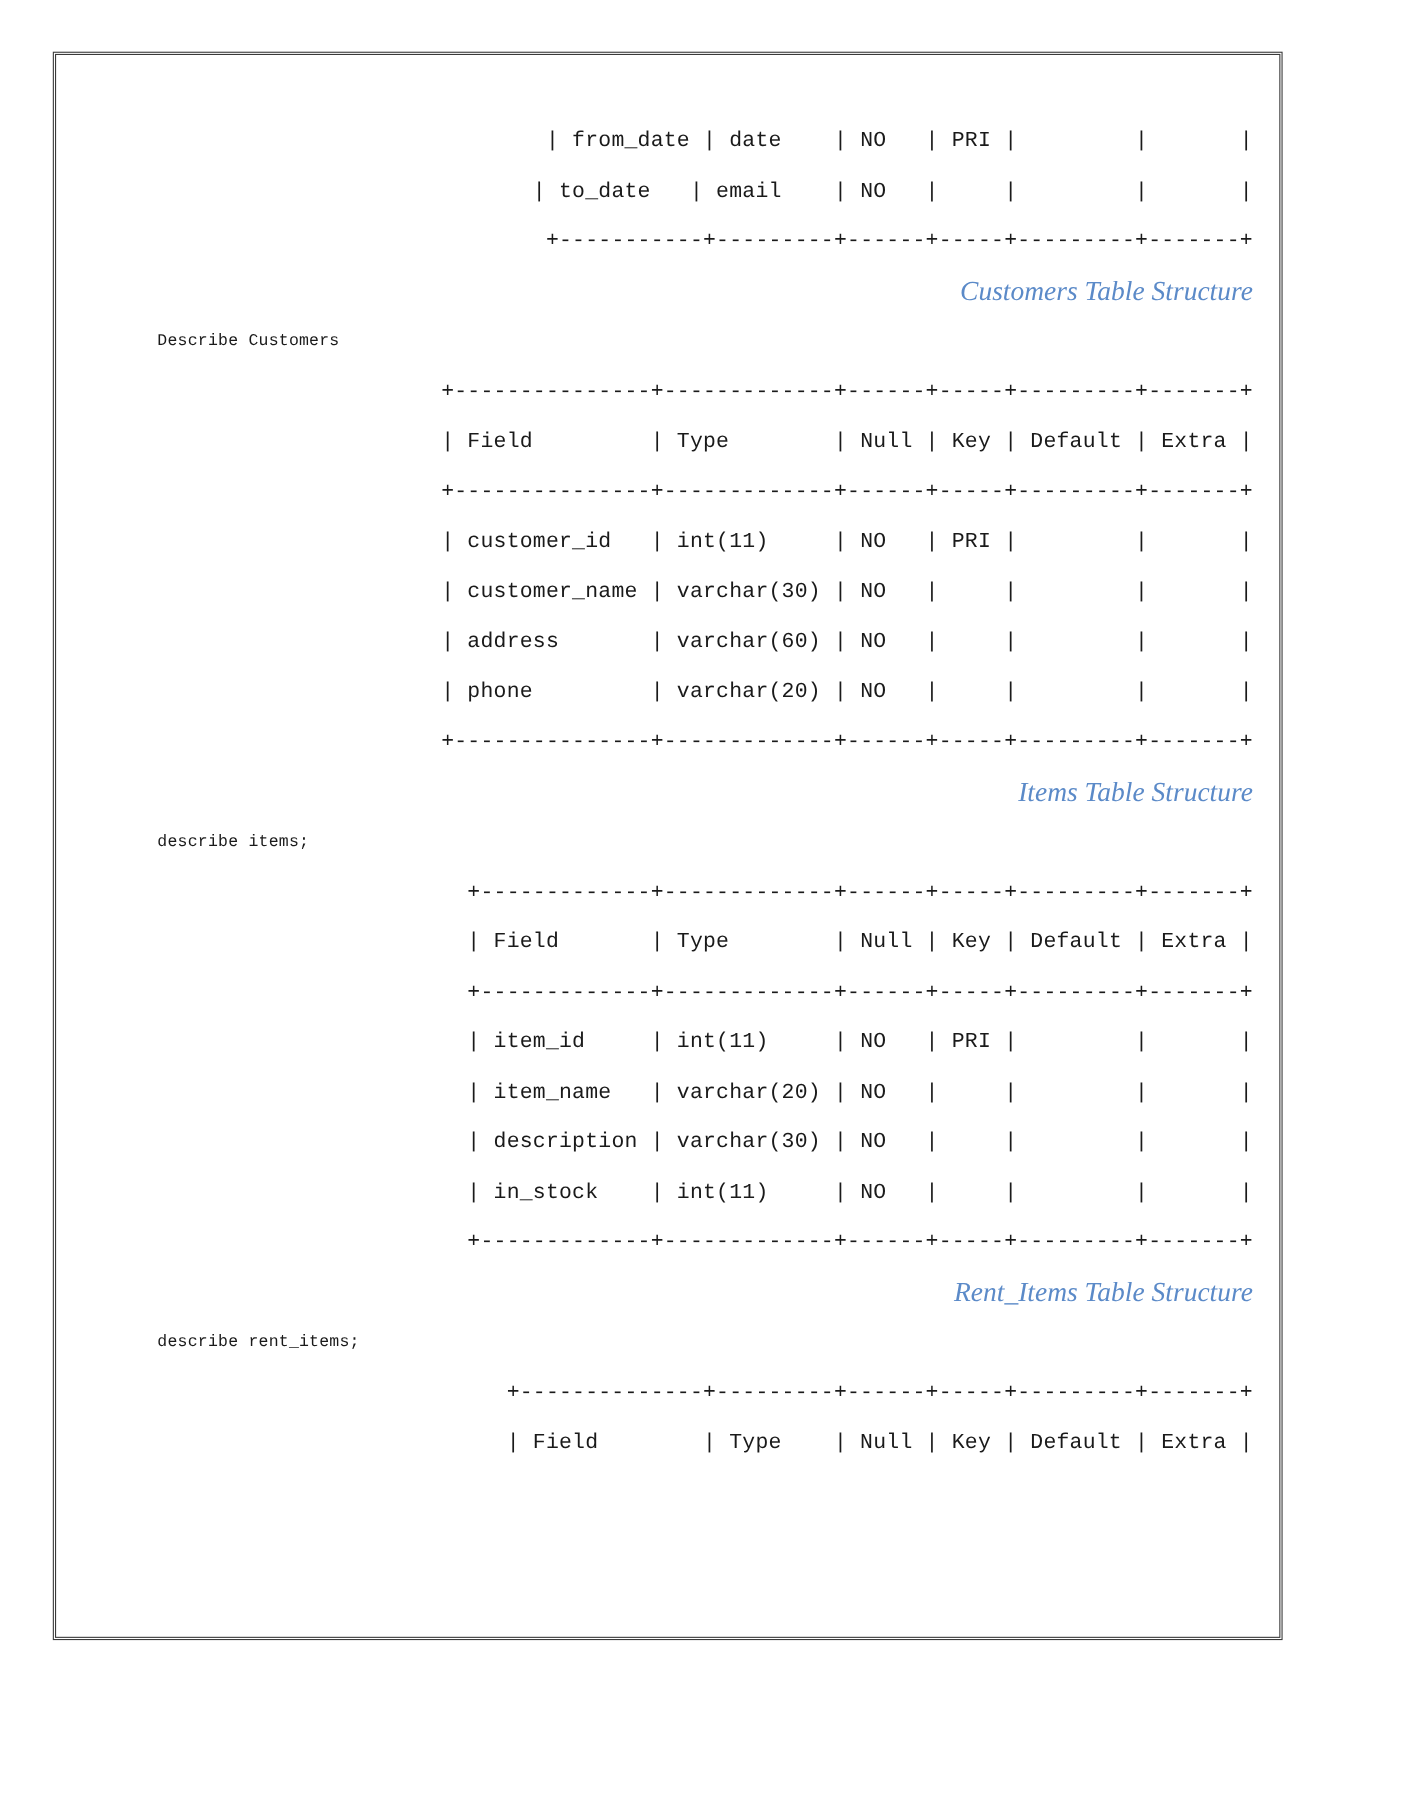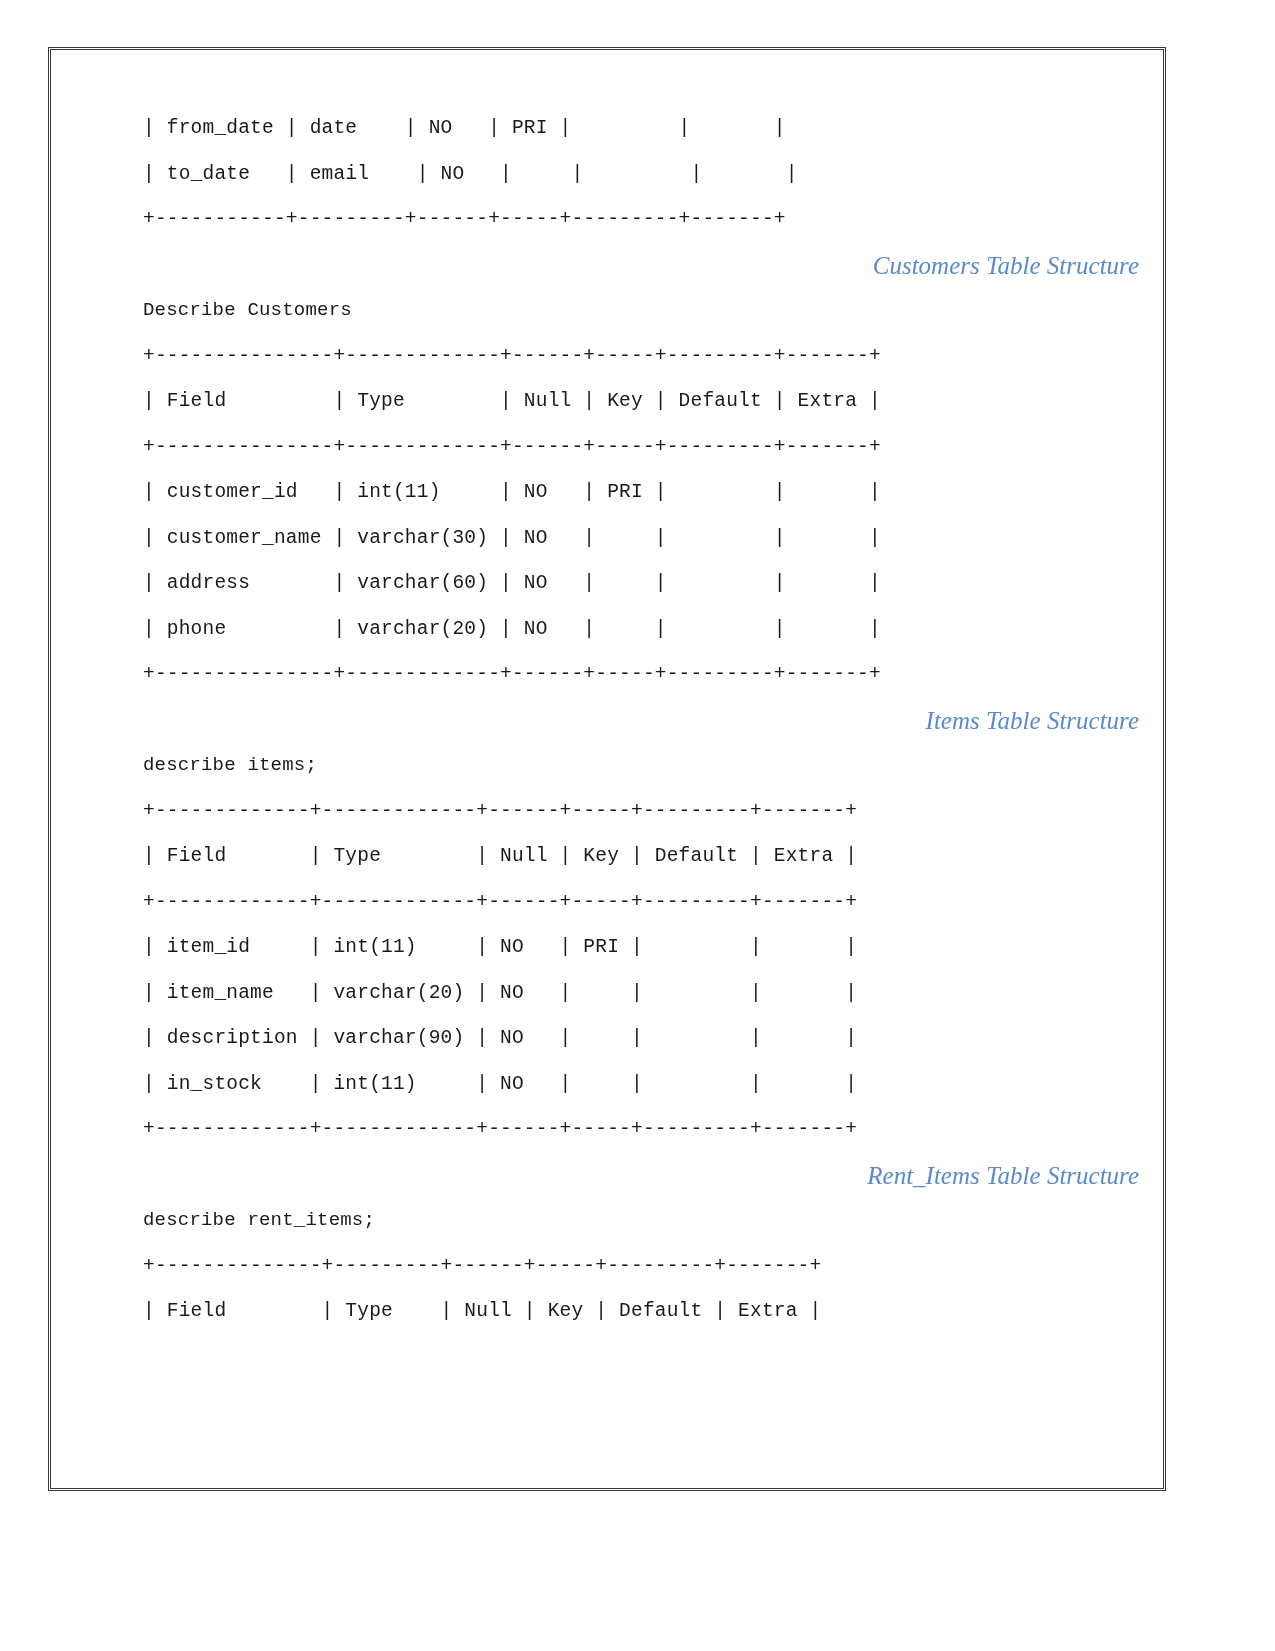--- a/index.html
+++ b/index.html
@@ -40,39 +40,40 @@
     line-height: 45.5px;
     color: #1a1a1a;
     white-space: pre;
     letter-spacing: 0.2px;
     margin: 0;
   }
 
   .console-block {
     margin: 0;
     padding: 0;
+    text-align: right;
   }
 
   
   .section-heading {
     font-family: "Liberation Serif", "DejaVu Serif", serif;
     font-style: italic;
     font-size: 25px;
     line-height: 45.5px;
     color: #5b8ac8;
     white-space: pre;
     margin: 0;
     font-weight: normal;
     text-align: right;
   }
 
   
   .command-line {
     font-family: "Liberation Mono", "DejaVu Sans Mono", monospace;
-    font-size: 19px;
+    font-size: 15px;
     line-height: 45.5px;
     color: #1a1a1a;
     white-space: pre;
     letter-spacing: 0.2px;
     margin: 0;
   }
 </style>
 </head>
 <body>
 
@@ -96,21 +97,21 @@
         <div class="console-line">+---------------+-------------+------+-----+---------+-------+</div>
       </div>
       <div class="section-heading">Items Table Structure</div>
       <div class="command-line">describe items;</div>
       <div class="console-block">
         <div class="console-line">+-------------+-------------+------+-----+---------+-------+</div>
         <div class="console-line">| Field       | Type        | Null | Key | Default | Extra |</div>
         <div class="console-line">+-------------+-------------+------+-----+---------+-------+</div>
         <div class="console-line">| item_id     | int(11)     | NO   | PRI |         |       |</div>
         <div class="console-line">| item_name   | varchar(20) | NO   |     |         |       |</div>
-        <div class="console-line">| description | varchar(90) | NO   |     |         |       |</div>
+        <div class="console-line">| description | varchar(30) | NO   |     |         |       |</div>
         <div class="console-line">| in_stock    | int(11)     | NO   |     |         |       |</div>
         <div class="console-line">+-------------+-------------+------+-----+---------+-------+</div>
       </div>
       <div class="section-heading">Rent_Items Table Structure</div>
       <div class="command-line">describe rent_items;</div>
       <div class="console-block">
         <div class="console-line">+--------------+---------+------+-----+---------+-------+</div>
         <div class="console-line">| Field        | Type    | Null | Key | Default | Extra |</div>
       </div>
     </div>

